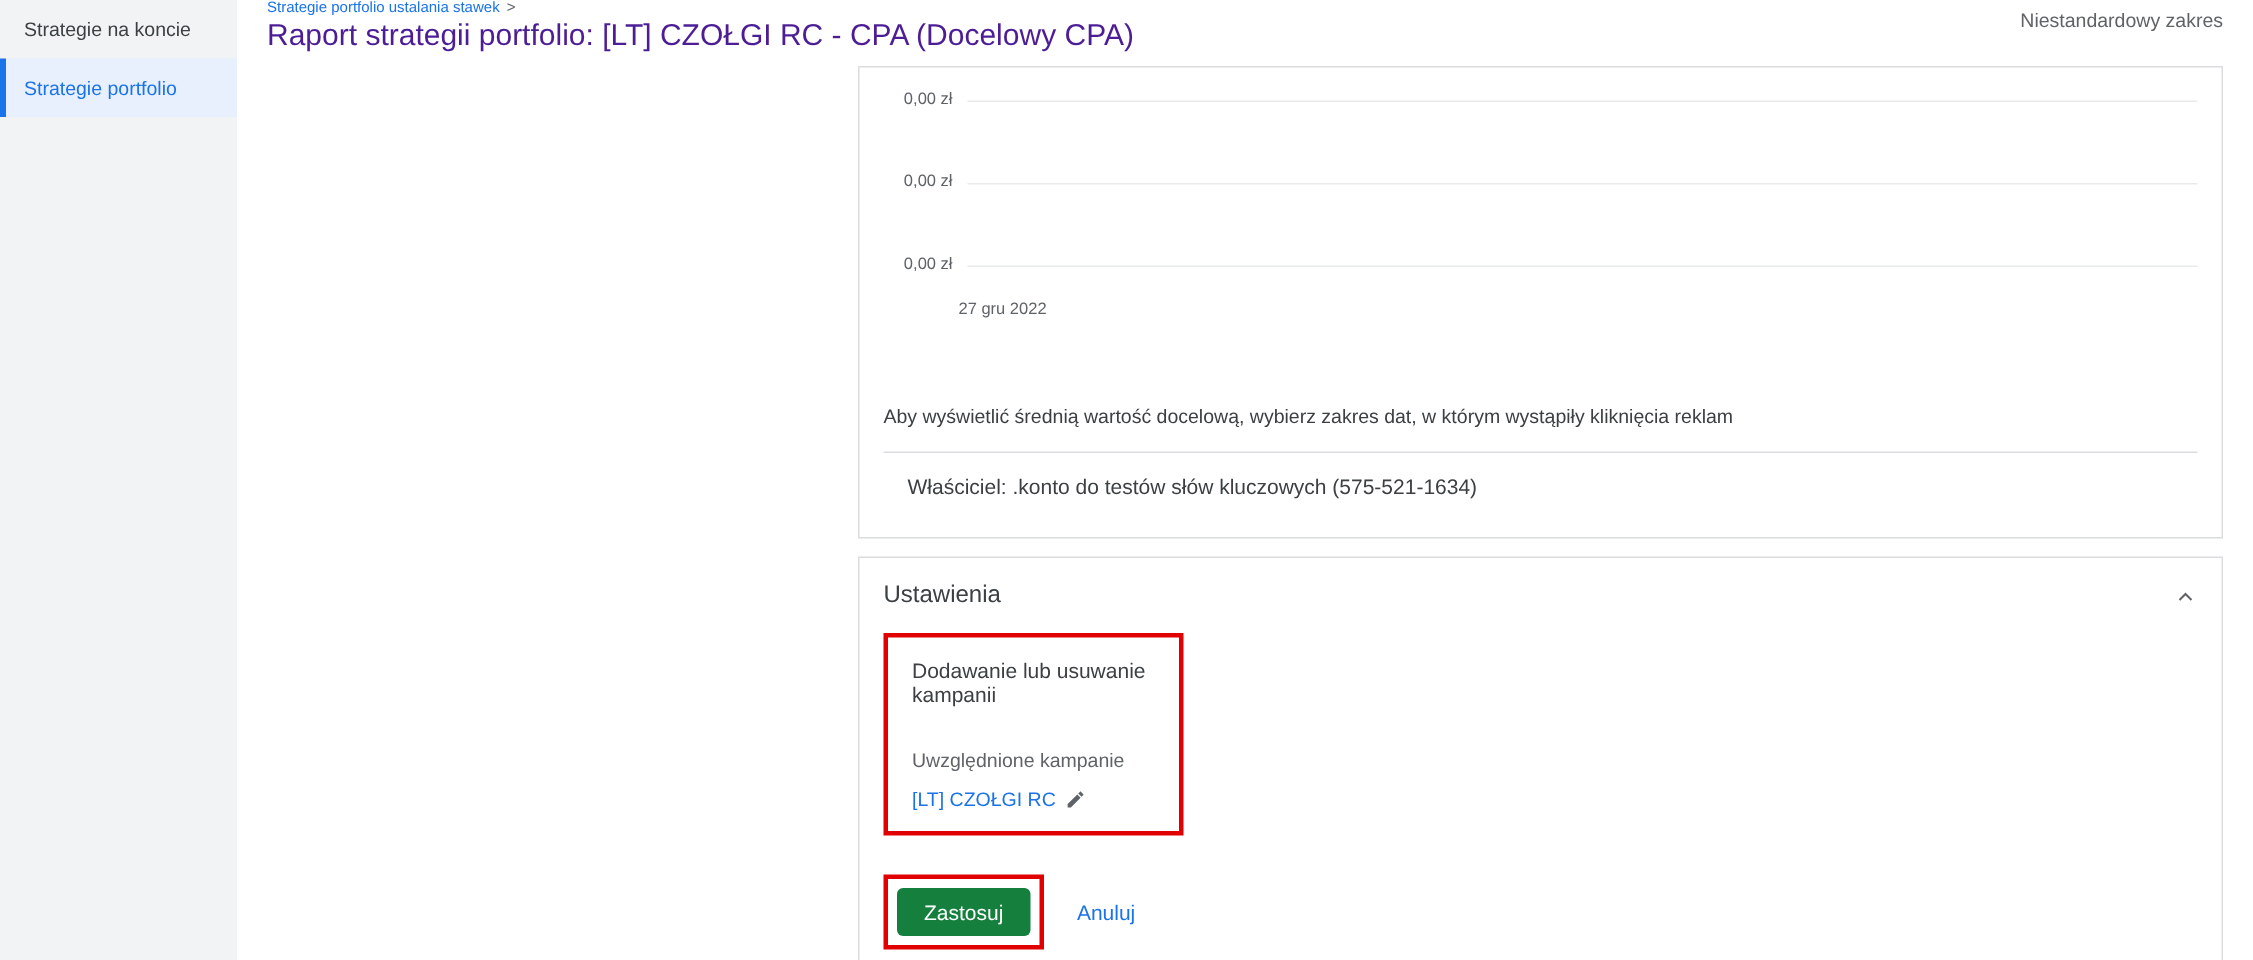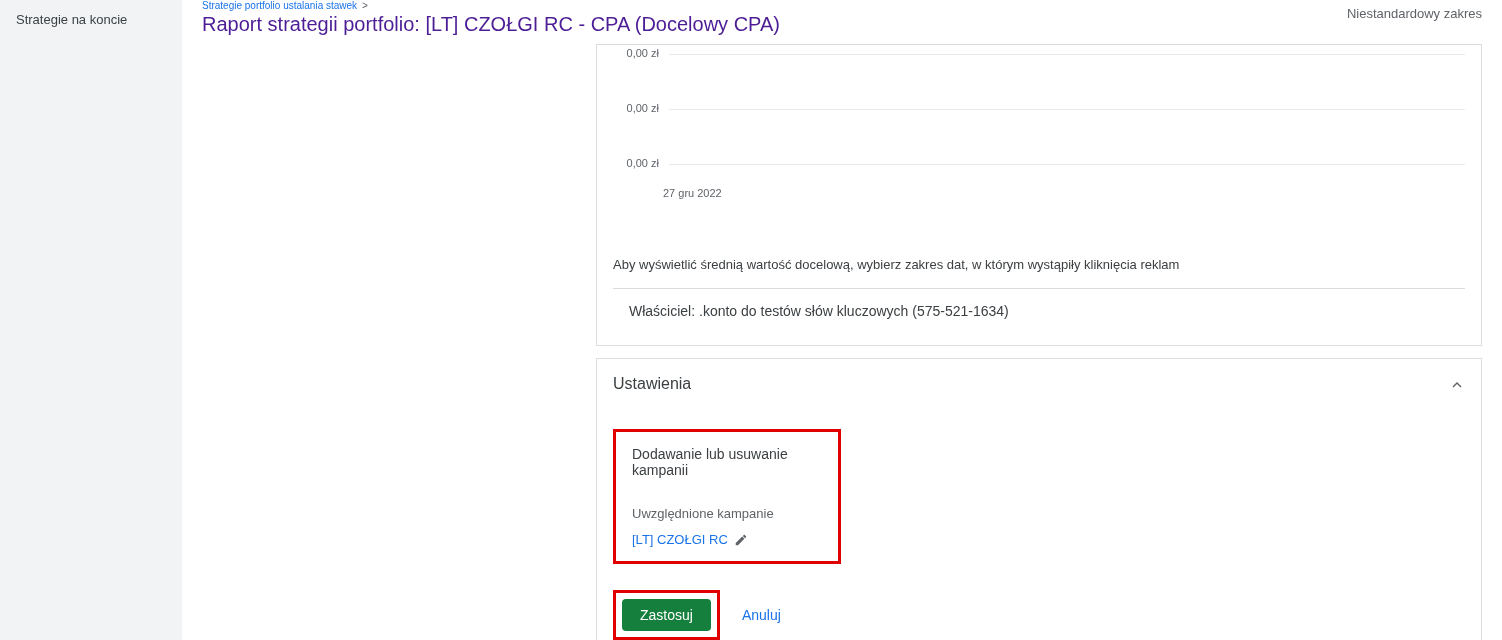--- a/index.html
+++ b/index.html
@@ -14,21 +14,21 @@
       color: #3c4043;
       width: 1502px;
       height: 640px;
       overflow: hidden;
     }
     .layout {
       display: flex;
       height: 100%;
     }
     .sidebar {
-      width: 182px;
+      width: 158px;
       background: #f1f3f4;
       flex-shrink: 0;
     }
     .sidebar-item {
       padding: 12px 16px;
       font-size: 13px;
       cursor: pointer;
       color: #3c4043;
     }
     .sidebar-item.active {
@@ -75,21 +75,21 @@
       padding: 0 20px 20px 414px;
       flex: 1;
       overflow: hidden;
     }
     .card {
       border: 1px solid #dadce0;
       background: #fff;
       margin-bottom: 12px;
     }
     .chart-card {
-      padding: 2px 16px 12px 16px;
+      padding: 15px 16px 12px 16px;
     }
     .chart-area {
       position: relative;
       height: 140px;
       padding-left: 50px;
     }
     .y-label {
       position: absolute;
       left: 0;
       width: 46px;
@@ -142,22 +142,21 @@
     .chevron-up {
       width: 16px;
       height: 16px;
     }
     .settings-body {
       padding: 0 16px 16px 16px;
     }
     .highlight-box {
       border: 3px solid #e10000;
       padding: 14px 16px;
-      width: 228px;
-      margin-top: 20px;
+      width: 200px;
     }
     .section-title {
       font-size: 14px;
       color: #3c4043;
       margin-bottom: 28px;
     }
     .sub-label {
       font-size: 13px;
       color: #5f6368;
       margin-bottom: 10px;
@@ -204,20 +203,23 @@
       padding: 8px 12px;
     }
   </style>
 </head>
 <body>
 
 <div class="layout">
   <nav class="sidebar">
     <div class="sidebar-item">
       <span>Strategie na koncie</span>
+    </div>
+    <div class="sidebar-item active">
+      <span>Strategie portfolio</span>
     </div>
   </nav>
 
   <div class="main">
     <div class="header-area">
       <div class="header-left">
         <div class="breadcrumb">
           <span>Strategie portfolio ustalania stawek</span>
           <span class="breadcrumb-sep">&gt;</span>
         </div>

